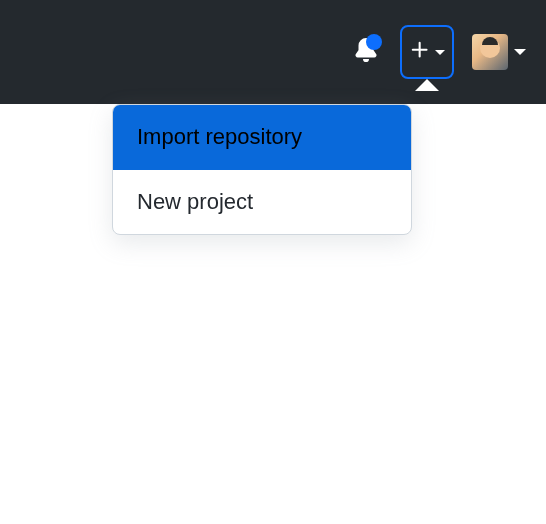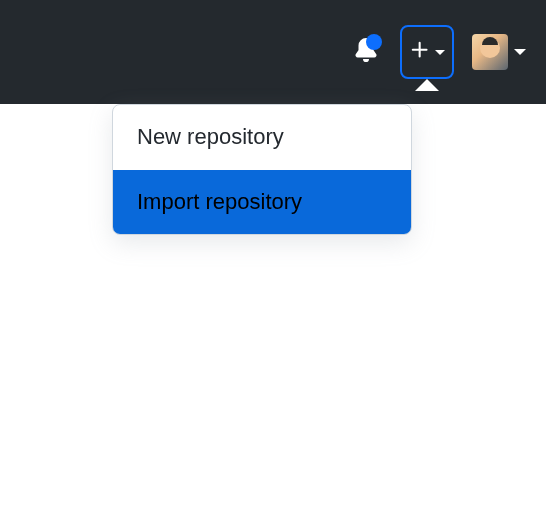--- a/index.html
+++ b/index.html
@@ -169,15 +169,15 @@
     <span class="pointer"></span>
   </div>
 
   <div class="user-menu">
     <div class="avatar"></div>
     <span class="user-caret"></span>
   </div>
 </div>
 
 <div class="dropdown">
-  <div class="dropdown-item">New repository</div>
   <div class="dropdown-item active">Import repository</div>
+  <div class="dropdown-item">New project</div>
 </div>
 
 </body></html>

